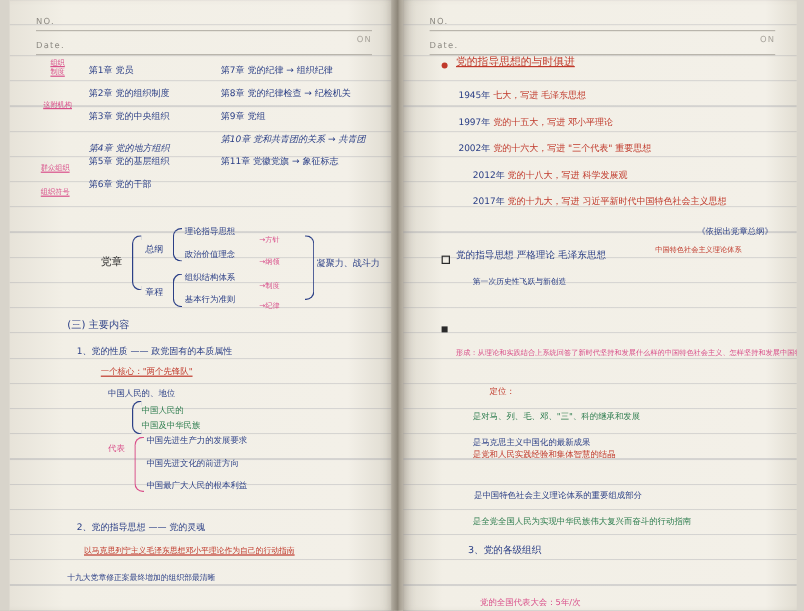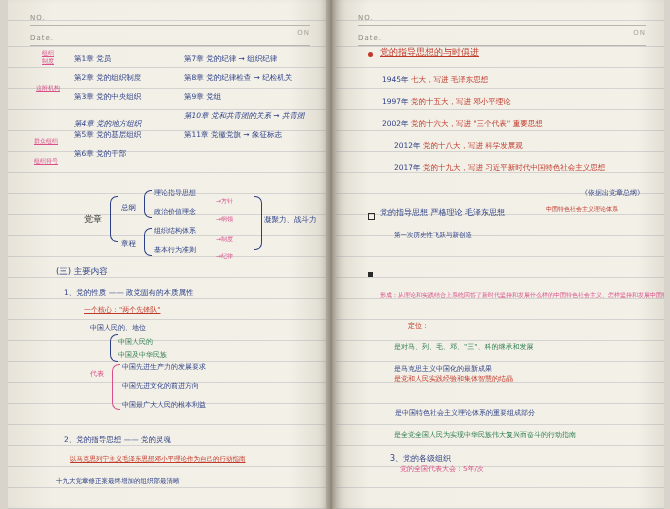--- a/index.html
+++ b/index.html
@@ -226,16 +226,16 @@
 
     <div class="ink pink sz6" style="left:44px; top:292px;">形成：从理论和实践结合上系统回答了新时代坚持和发展什么样的中国特色社会主义、怎样坚持和发展中国特色社会主义</div>
     <div class="ink red sz7" style="left:44px; top:323px;margin-left:28px;">定位：</div>
     <div class="ink green sz7" style="left:58px; top:344px;">是对马、列、毛、邓、"三"、科的继承和发展</div>
     <div class="ink blue sz7" style="left:58px; top:366px;">是马克思主义中国化的最新成果</div>
     <div class="ink red sz7" style="left:58px; top:376px;">是党和人民实践经验和集体智慧的结晶</div>
     <div class="ink blue sz7" style="left:48px; top:410px;margin-left:11px;">是中国特色社会主义理论体系的重要组成部分</div>
     <div class="ink green sz7" style="left:58px; top:432px;">是全党全国人民为实现中华民族伟大复兴而奋斗的行动指南</div>
 
     <div class="ink blue sz8" style="left:54px; top:455px;">3、党的各级组织</div>
-    <div class="ink pink sz7" style="left:64px; top:466px;">党的全国代表大会：5年/次</div>
+    <div class="ink pink sz7" style="left:64px; top:499px;">党的全国代表大会：5年/次</div>
   </div>
 
 </div>
 
 </body></html>

